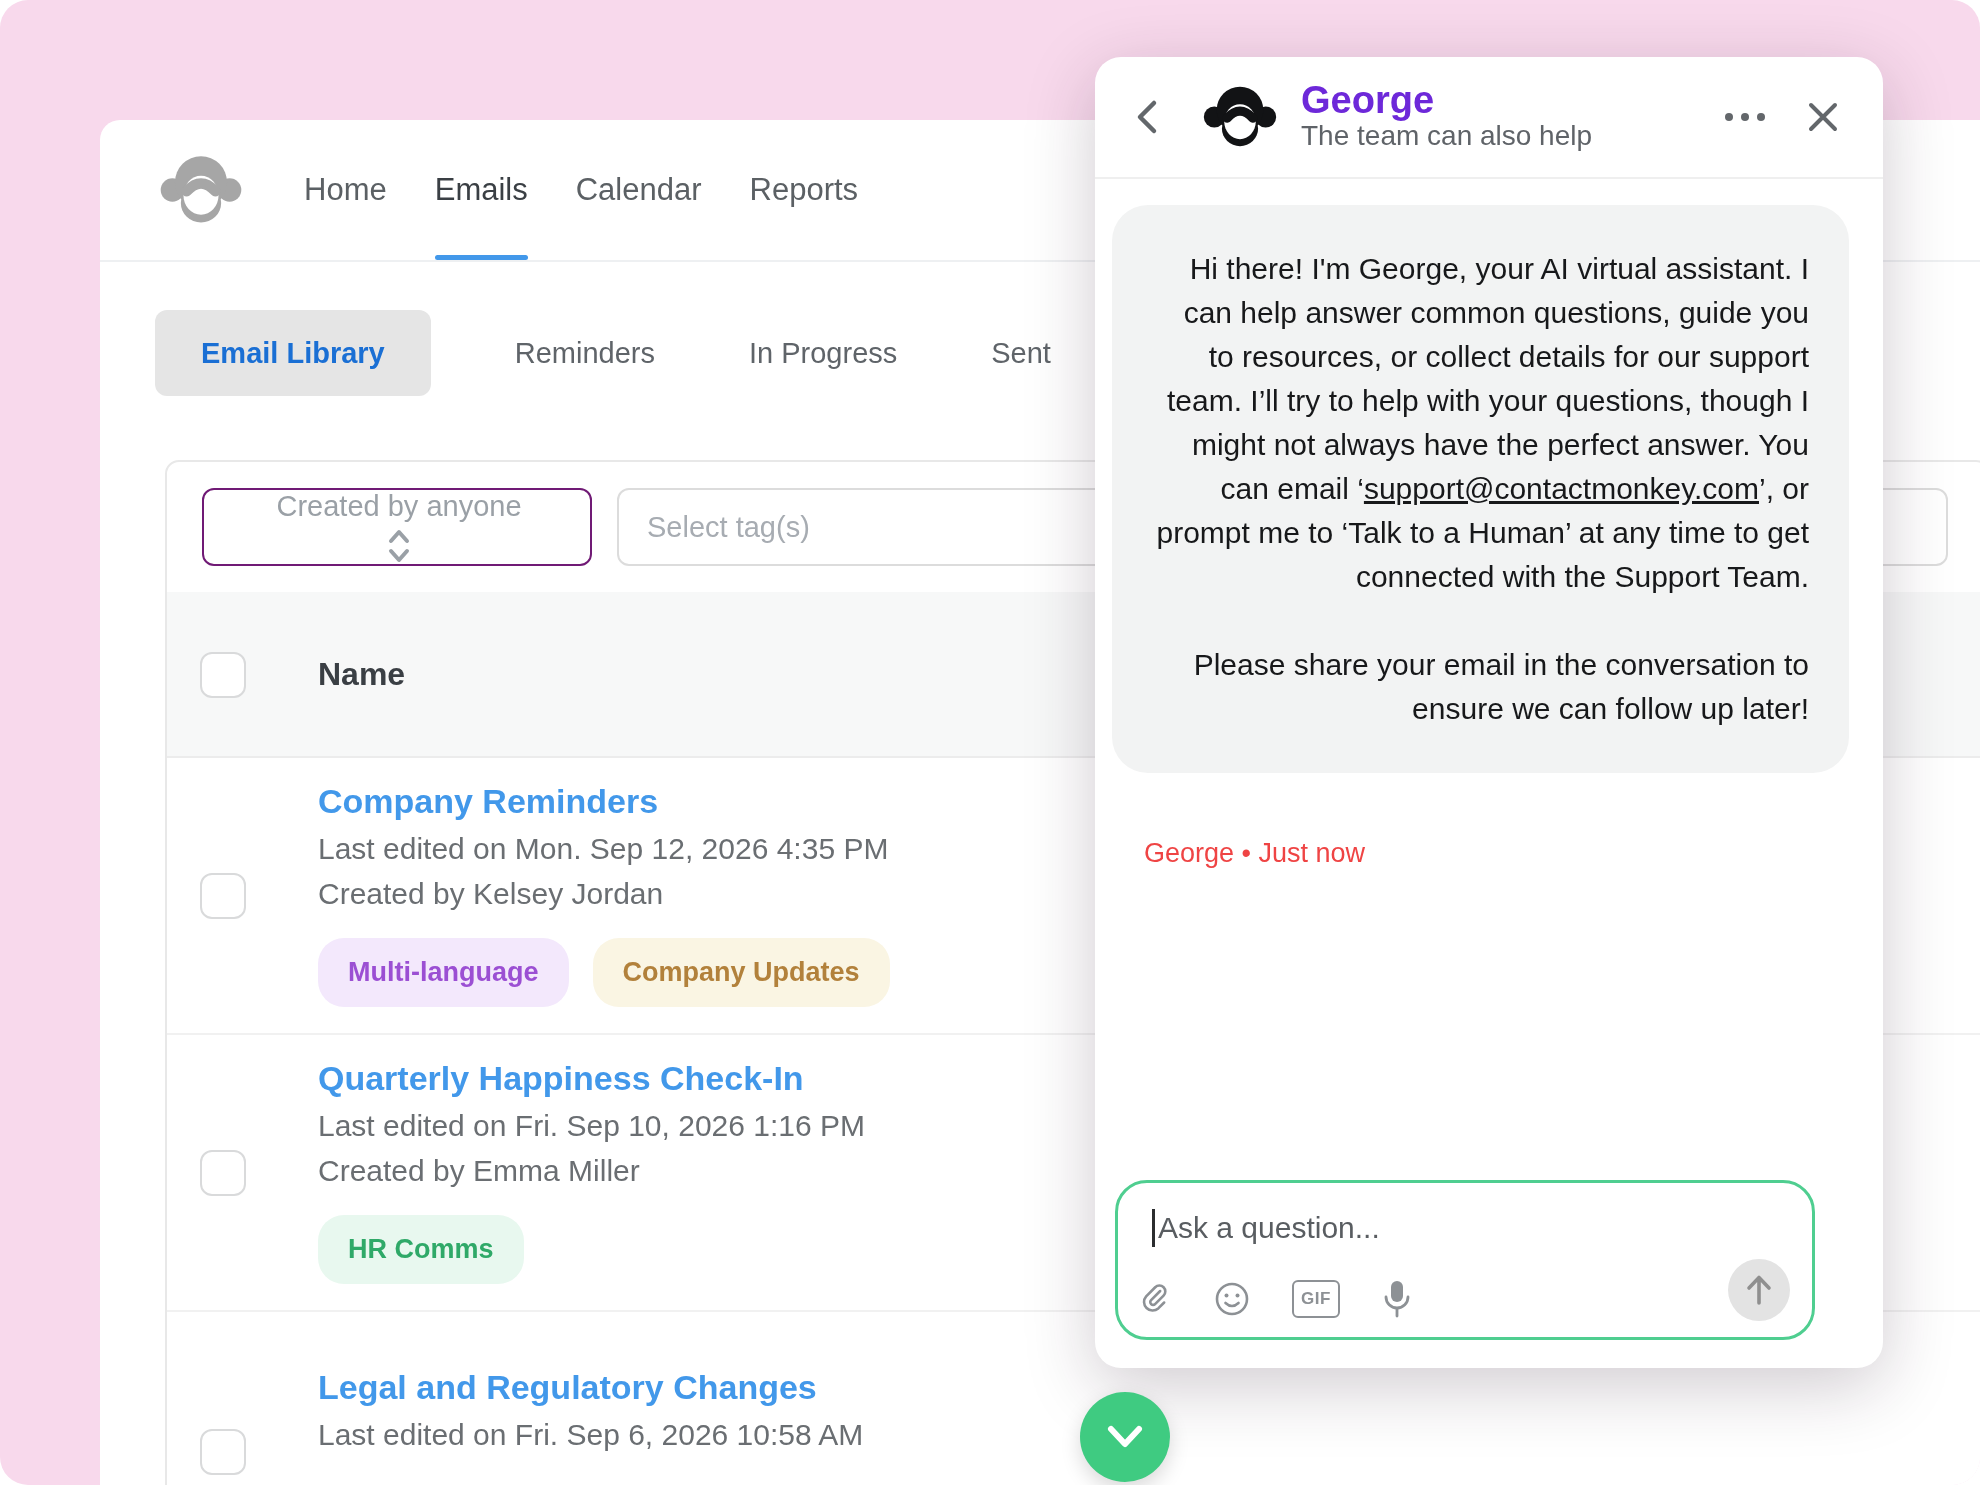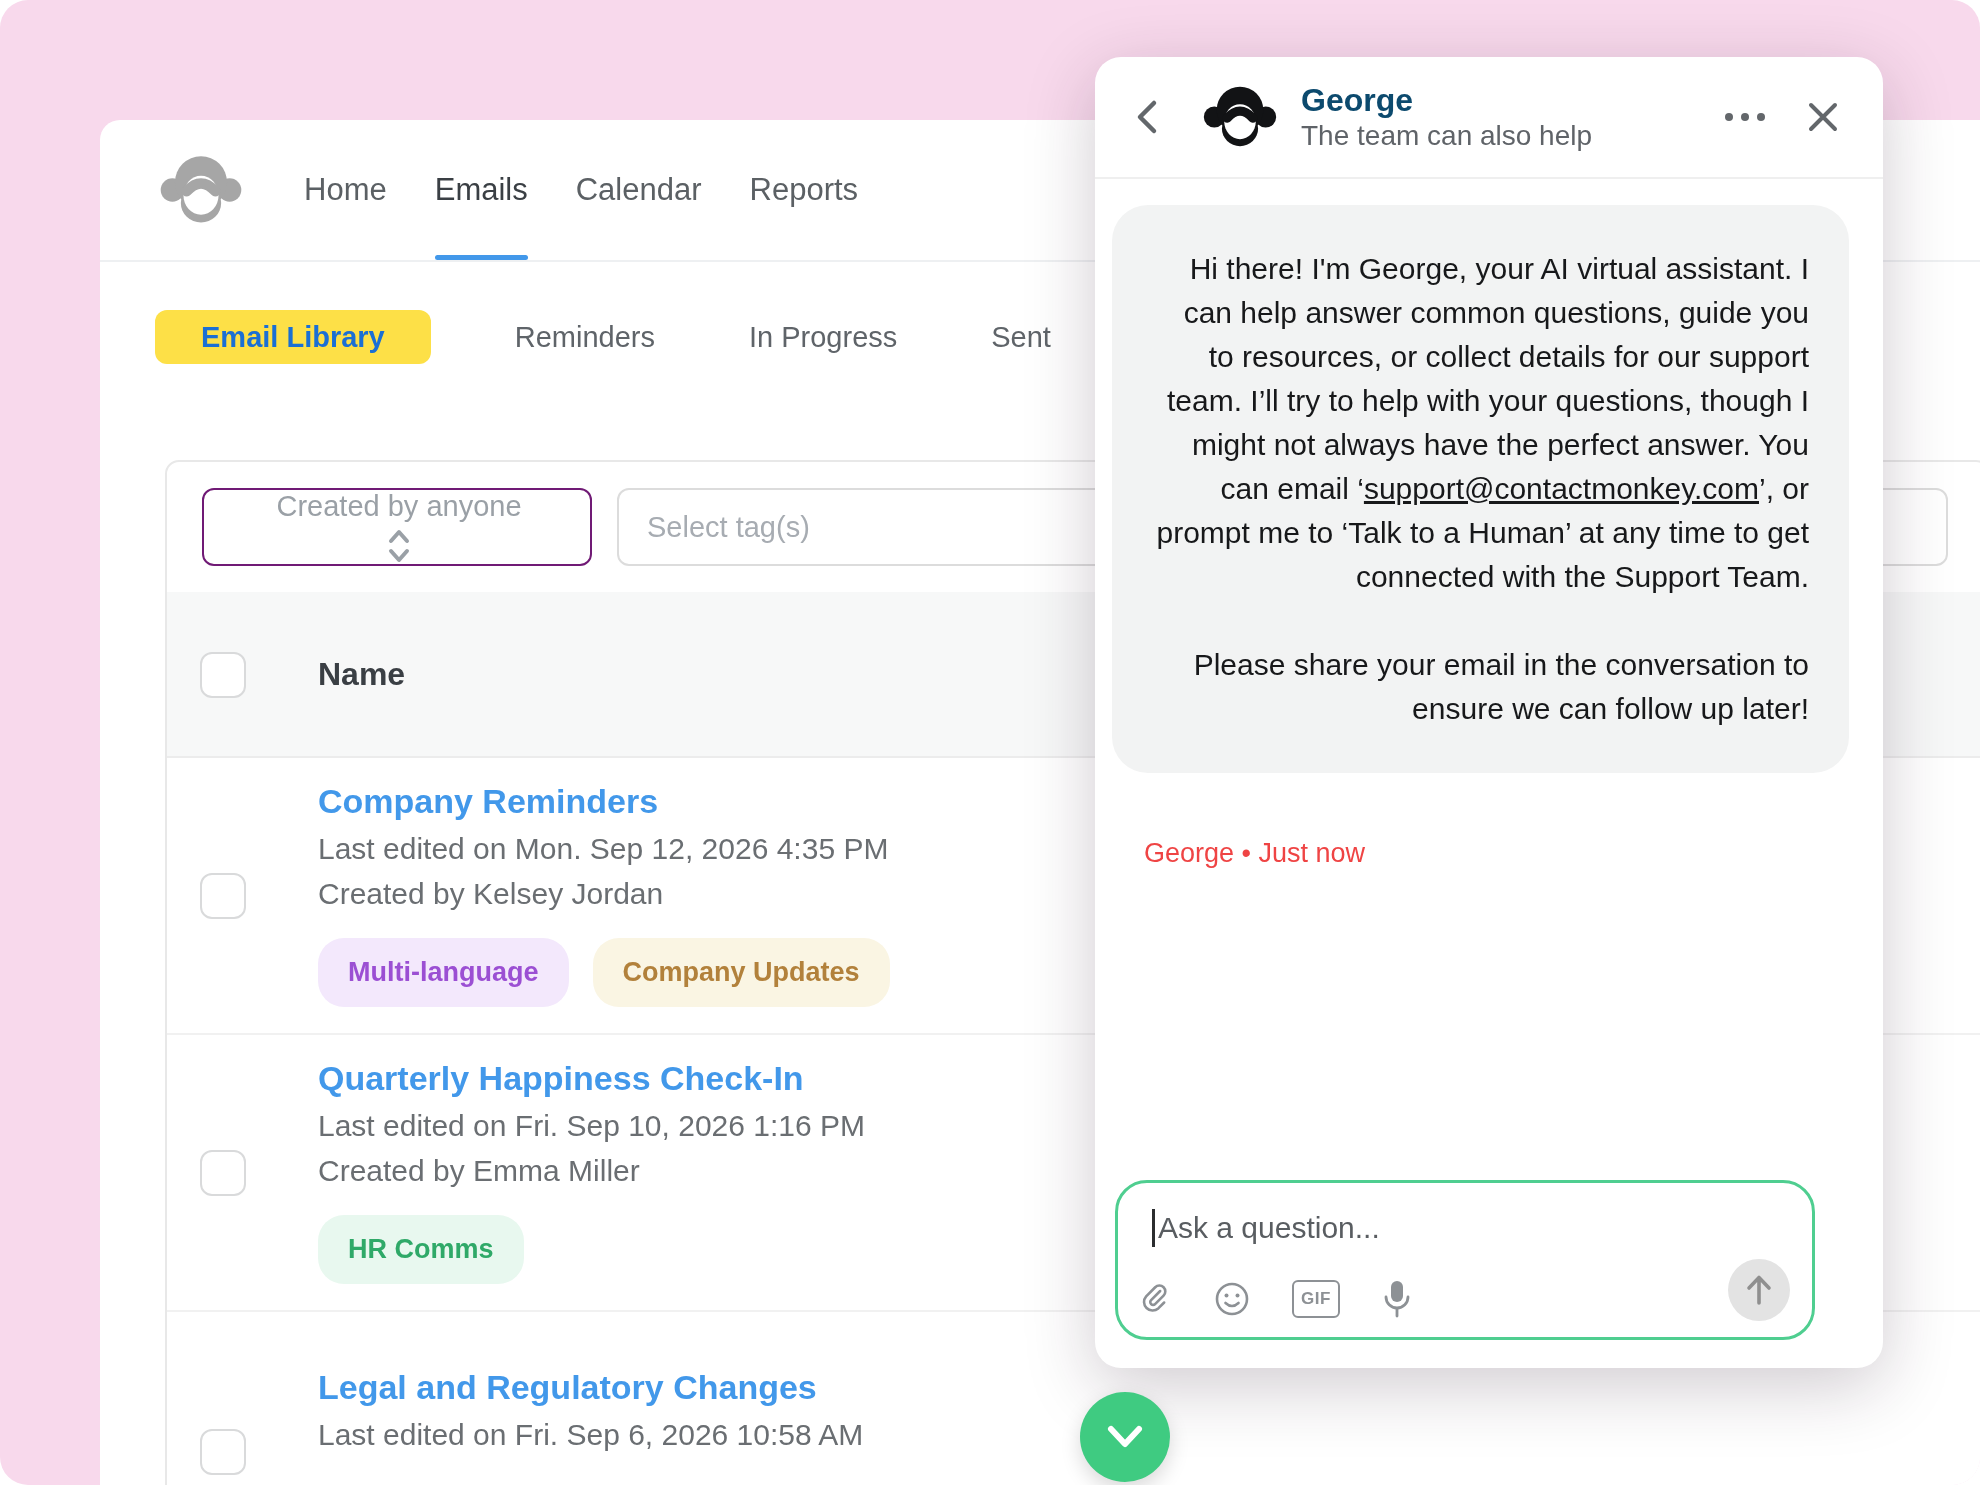--- a/index.html
+++ b/index.html
@@ -10,21 +10,21 @@
   .main-window { position:absolute; left:100px; top:120px; right:0; bottom:0; background:#fff; border-top-left-radius:20px; overflow:hidden; }
   .app-header { height:142px; border-bottom:2px solid #eef0f2; display:flex; align-items:center; padding-left:57px; }
   .logo { width:88px; height:78px; flex:0 0 auto; }
   .main-nav { display:flex; gap:48px; margin-left:59px; height:100%; align-items:center; }
   .nav-item { font-size:31px; color:#5b6064; height:100%; display:flex; align-items:center; position:relative; cursor:pointer; }
   .nav-item.active { color:#3a3f44; font-weight:500; }
   .nav-item.active::after { content:""; position:absolute; left:0; right:0; bottom:0; height:5px; background:var(--accent-blue,#4a9ee8); border-radius:3px; }
 
   .tabs { position:absolute; left:55px; top:190px; display:flex; align-items:center; gap:74px; }
   .tab { font-size:29px; color:#5f6469; padding:0 10px; cursor:pointer; white-space:nowrap; }
-  .tab.pill { background:#fde047; color:#1a6fd4; font-weight:bold; padding:0 46px; height:54px; display:flex; align-items:center; border-radius:12px; font-size:29px; }
+  .tab.pill { background:#e5e5e5; color:#1a6fd4; font-weight:bold; padding:0 46px; height:86px; display:flex; align-items:center; border-radius:12px; font-size:29px; }
 
   
   .card { position:absolute; left:65px; top:340px; right:-10px; bottom:-20px; background:#fff; border:2px solid #e8e8e8; border-radius:14px; overflow:hidden; }
   .filter-bar { padding:26px 40px 26px 35px; display:flex; gap:25px; }
   .select-box { width:390px; height:78px; border:2px solid #701a75; border-radius:12px; display:flex; align-items:center; padding:0 24px 0 28px; color:#9aa0a6; font-size:29px; background:#fff; cursor:pointer;flex-direction:column; }
   .select-box .lbl { flex:1; }
   .tag-input { flex:1; height:78px; border:2px solid #dcdcdc; border-radius:12px; padding:0 28px; font-size:29px; color:#585d62; background:#fff; outline:none; font-family:"Liberation Sans",sans-serif; }
   .tag-input::placeholder { color:#a7acb2; }
 
   .thead { height:166px; background:#f7f8f8; border-bottom:2px solid #ececec; position:relative; display:flex; align-items:center; }
@@ -43,21 +43,21 @@
   .tag--green  { background:#e8f8ef; color:#2fa968; }
   .row--cut { border-bottom:none; }
   .row--cut .checkbox { top:117px; margin-top:0; }
 
   
   .chat { position:absolute; left:1095px; top:57px; width:788px; height:1311px; background:#fff; border-radius:26px; box-shadow:0 18px 70px rgba(40,20,40,.22); overflow:hidden; }
   .chat-header { height:122px; border-bottom:2px solid #efefef; display:flex; align-items:center; padding:0 34px 0 30px; }
   .back-btn { width:44px; height:44px; display:flex; align-items:center; justify-content:center; cursor:pointer; }
   .chat-avatar { width:78px; height:70px; margin-left:32px; }
   .chat-id { margin-left:22px; flex:1; }
-  .chat-title { font-size:32px; font-weight:bold; color:#0c4a6e; line-height:38px; }
+  .chat-title { font-size:38px; font-weight:bold; color:#6d28d9; line-height:38px; }
   .chat-subtitle { font-size:28px; color:#5f6368; line-height:34px; }
   .icon-btn { width:52px; height:52px; display:flex; align-items:center; justify-content:center; cursor:pointer; margin-left:26px; }
 
   .bubble { position:absolute; left:17px; top:148px; width:737px; background:#f2f3f3; border-radius:36px; padding:42px 40px; }
   .bubble p { font-size:30px; line-height:44px; color:#17181a;text-align:right; }
   .bubble p + p { margin-top:44px;margin-left:9px; }
   .bubble a { color:#17181a; text-decoration:underline; cursor:pointer; }
   .bubble-meta { position:absolute; left:49px; top:781px; font-size:27px; color:#ef4444; }
 
   .composer { position:absolute; left:20px; bottom:28px; width:700px; height:160px; border:3px solid #4fce90; border-radius:32px; background:#fff; }

